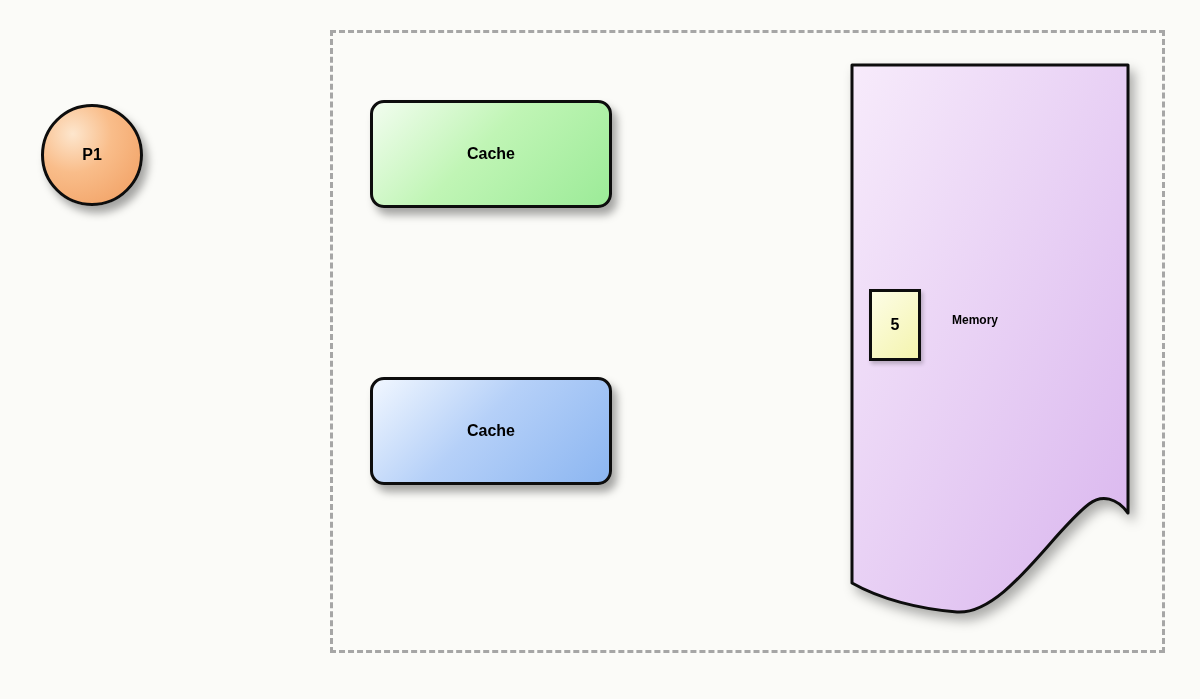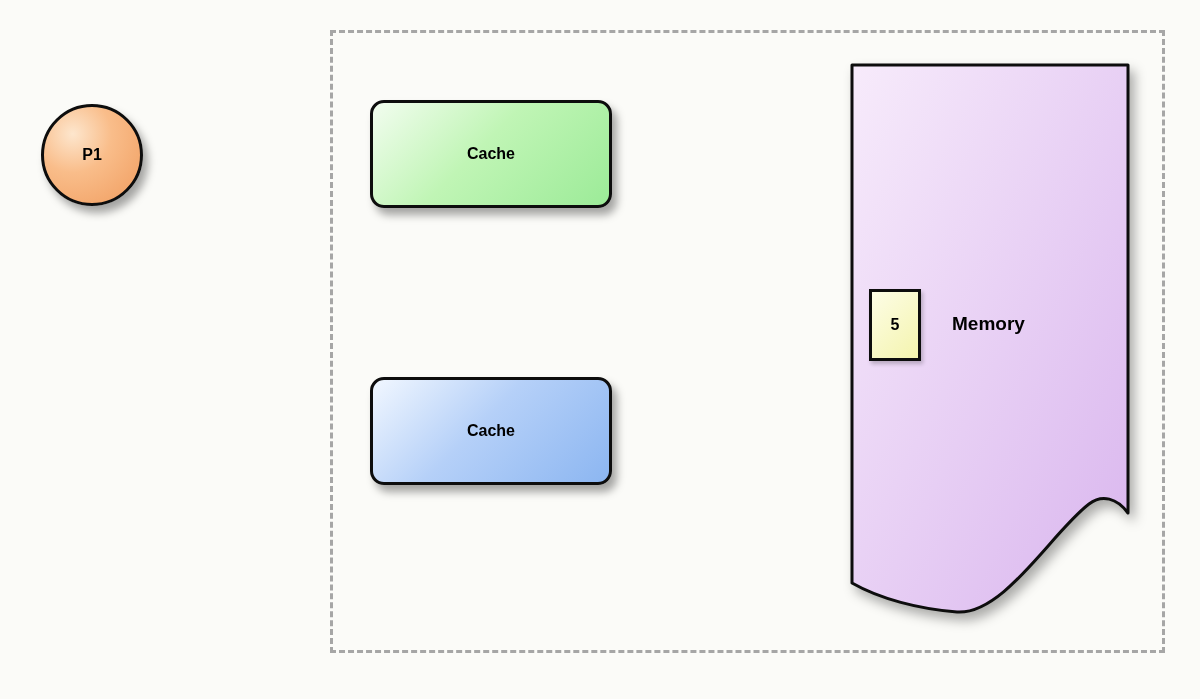--- a/index.html
+++ b/index.html
@@ -85,21 +85,21 @@
     align-items: center;
     justify-content: center;
     box-sizing: border-box;
     box-shadow: 2px 3px 4px rgba(0,0,0,0.22);
   }
   .memory-label {
     position: absolute;
     left: 952px;
     top: 313px;
     font-weight: 700;
-    font-size: 19px;
+    font-size: 12px;
     color: #000000;
     user-select: none;
   }
 </style>
 </head>
 <body>
 
 <div class="canvas">
 
   <div class="boundary"></div>

